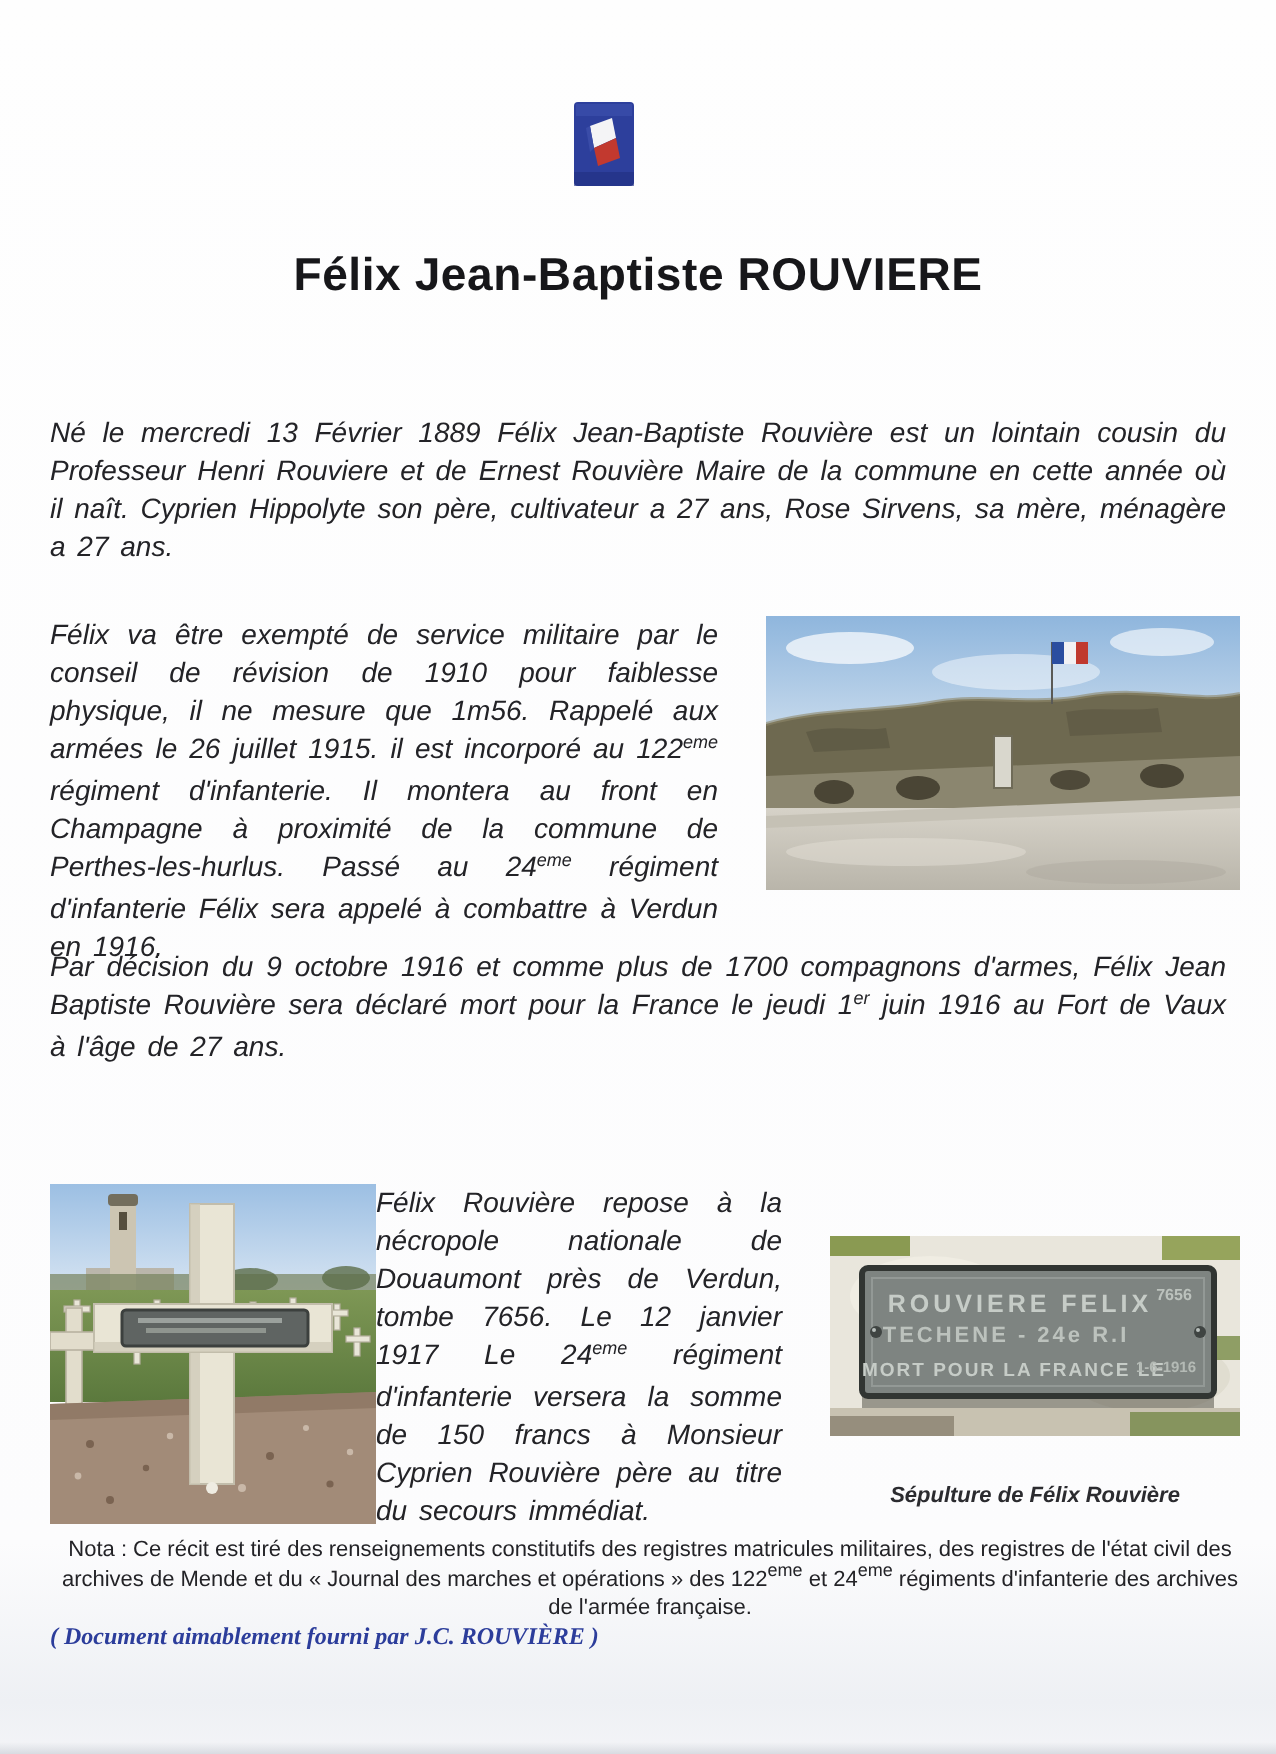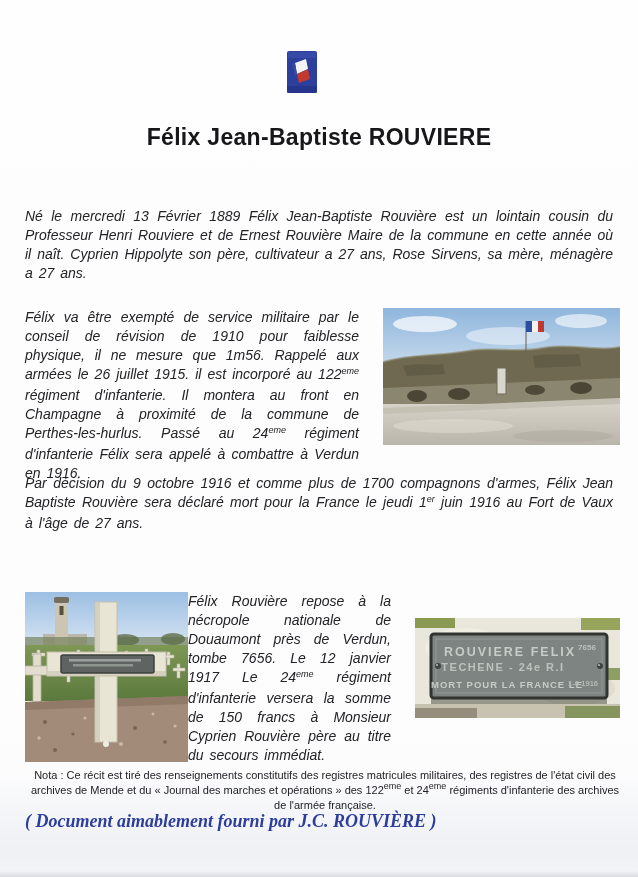--- a/index.html
+++ b/index.html
@@ -24,21 +24,21 @@
     color:#2b2b2f;margin-top:5px;word-spacing:0;}
   .p3{position:absolute;top:474px;left:25px;width:588px;}
   .sec4{position:absolute;top:556px;left:25px;width:595px;display:flex;margin-top:36px;}
   .grave-fig{width:163px;flex:none;}
   .sec4-text{flex:1;min-width:0;}
   .plaque-fig{width:205px;flex:none;padding-top:26px;padding-left:24px;}
   .plaque-fig .fig-caption{margin-top:24px;font-size:11px;}
   .nota{position:absolute;top:768px;left:25px;width:600px;font-size:11px;
     line-height:14.5px;color:#232327;text-align:center;margin:0;}
   .credit{position:absolute;top:811px;left:25px;font-family:"Liberation Serif",serif;
-    font-weight:bold;font-style:italic;font-size:18px;}
+    font-weight:bold;font-style:italic;font-size:12px;}
   .scan-bottom{position:absolute;bottom:0;left:0;width:100%;height:6px;
     background:linear-gradient(180deg,rgba(210,213,220,0),#d8dbe1);}
   svg{display:block;}
 </style>
 </head>
 <body>
 
 <div class="page">
 
   <div class="logo">
@@ -189,20 +189,21 @@
         <circle cx="23" cy="48" r="3" fill="#3f4442"></circle>
           <circle cx="22" cy="47" r="1" fill="#b8bebb"></circle>
         <circle cx="185" cy="48" r="3" fill="#3f4442"></circle>
           <circle cx="184" cy="47" r="1" fill="#b8bebb"></circle>
         <text x="95" y="38" text-anchor="middle" font-family="Liberation Sans, sans-serif" font-size="12.5" font-weight="bold" letter-spacing="2" fill="#c6ccc7">ROUVIERE FELIX</text>
         <text x="88" y="53" text-anchor="middle" font-family="Liberation Sans, sans-serif" font-size="11" font-weight="bold" letter-spacing="1.5" fill="#bcc2bd">TECHENE - 24e R.I</text>
         <text x="92" y="70" text-anchor="middle" font-family="Liberation Sans, sans-serif" font-size="9.5" font-weight="bold" letter-spacing="1" fill="#c6ccc7">MORT POUR LA FRANCE LE</text>
         <text x="172" y="32" text-anchor="middle" font-family="Liberation Sans, sans-serif" font-size="8" font-weight="bold" fill="#bcc2bd">7656</text>
         <text x="168" y="68" text-anchor="middle" font-family="Liberation Sans, sans-serif" font-size="7.5" font-weight="bold" fill="#b4bab5">1-6-1916</text>
       </svg>
+      <div class="fig-caption">Sépulture de Félix Rouvière</div>
     </div>
   </div>
 
   <p class="nota"><span>Nota : Ce récit est tiré des renseignements constitutifs des registres matricules militaires, des registres de l'état civil des archives de Mende et du « Journal des marches et opérations » des 122</span><span class="sp">eme</span><span> et 24</span><span class="sp">eme</span><span> régiments d'infanterie des archives de l'armée française.</span></p>
 
   <div class="credit" style="color: rgb(44, 61, 155);">( Document aimablement fourni par J.C. ROUVIÈRE )</div>
 
   <div class="scan-bottom"></div>
 </div>
 

